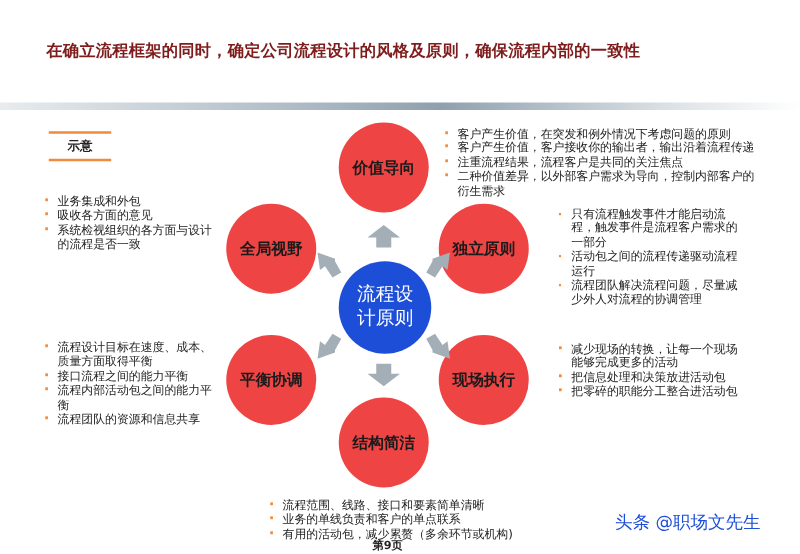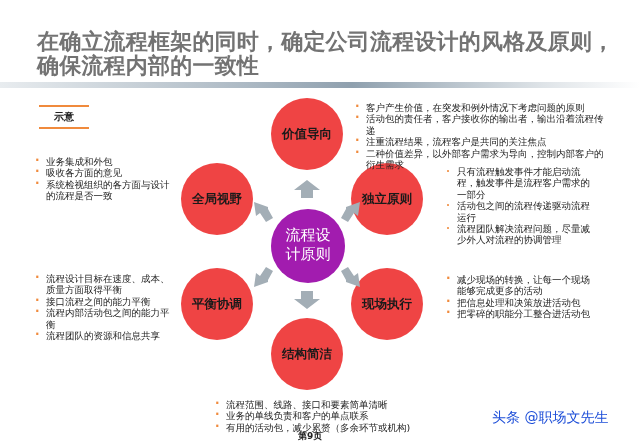--- a/index.html
+++ b/index.html
@@ -1,28 +1,28 @@
 <!DOCTYPE html>
 <html><head>
 <meta charset="utf-8">
 <style>
   html, body { margin:0; padding:0; }
   body { width:640px; height:443px; background:#ffffff; position:relative; overflow:hidden;
          font-family:"DejaVu Sans", "Liberation Sans", sans-serif; color:#222; }
-  .title { position:absolute; left:37px; top:30px; width:580px; font-size:22px; font-weight:bold;
-           line-height:24px; color:#737373; letter-spacing:0.2px; }
+  .title { position:absolute; left:37px; top:30px; width:580px; font-size:13px; font-weight:bold;
+           line-height:24px; color:#7f1d1d; letter-spacing:0.2px; }
   .divider { position:absolute; left:0; top:82px; width:640px; height:6px;
              background:linear-gradient(to right,#e8ecef 0%,#aab7c2 40%,#8fa0ae 55%,#dfe4e8 85%,#ffffff 100%); }
   .legend-box { position:absolute; left:39px; top:105px; width:50px; height:24px; }
   .legend-box .bar { position:absolute; left:0; width:50px; height:2px; background:#f08a3c; }
   .legend-box .label { position:absolute; left:0; top:5px; width:50px; text-align:center; font-size:10px; font-weight:bold; }
   .circle { position:absolute; border-radius:50%; background:#ef4444; display:flex; align-items:center; justify-content:center;
             font-size:12.5px; font-weight:bold; color:#1a1a1a; }
-  .center { position:absolute; border-radius:50%; background:#a21caf; display:flex; align-items:center; justify-content:center;
-            color:#ffffff; font-size:15px; text-align:center; line-height:19px; font-family:Liberation Mono, monospace; }
+  .center { position:absolute; border-radius:50%; background:#1d4ed8; display:flex; align-items:center; justify-content:center;
+            color:#ffffff; font-size:15px; text-align:center; line-height:19px; font-family:Liberation Serif, serif; }
   .center span { display:block; width:54px; }
   .bl { position:absolute; font-size:9.5px; line-height:11.4px; color:#222; margin:2px; padding:0; list-style:none; }
   .bl li { position:relative; padding-left:12px; }
   .bl li::before { content:"·"; position:absolute; left:1px; top:-1px; color:#f08a3c; font-weight:bold; font-size:12px; }
   .arrow { position:absolute; }
   .page { position:absolute; left:298px; top:430px; font-size:9px; font-weight:bold; }
   .wm { position:absolute; left:492px; top:409px; font-size:14px; color:#1d4ed8; }
 </style>
 </head>
 <body>
@@ -68,21 +68,21 @@
     <polygon points="57,129 70,119 63,119 63,111 51,111 51,119 44,119"></polygon>
     <polygon points="96,27 110,22 108,36 104,33 98,42 91,38 96,29"></polygon>
     <polygon points="18,27 4,22 6,36 10,33 16,42 23,38 18,29"></polygon>
     <polygon points="96,102 110,107 108,93 104,96 98,87 91,91 96,100"></polygon>
     <polygon points="18,102 4,107 6,93 10,96 16,87 23,91 18,100"></polygon>
   </g>
 </svg>
 
 <ul class="bl" style="left:352px;top:100px;width:250px;">
   <li>客户产生价值，在突发和例外情况下考虑问题的原则</li>
-  <li>活动包的责任者，客户接收你的输出者，输出沿着流程传递</li>
+  <li>客户产生价值，客户接收你的输出者，输出沿着流程传递</li>
   <li>注重流程结果，流程客户是共同的关注焦点</li>
   <li>二种价值差异，以外部客户需求为导向，控制内部客户的衍生需求</li>
 </ul>
 <ul class="bl" style="left:443px;top:165px;width:150px;font-family:Liberation Serif, serif;">
   <li>只有流程触发事件才能启动流程，触发事件是流程客户需求的一部分</li>
   <li>活动包之间的流程传递驱动流程运行</li>
   <li>流程团队解决流程问题，尽量减少外人对流程的协调管理</li>
 </ul>
 <ul class="bl" style="left:443px;top:272px;width:150px;">
   <li>减少现场的转换，让每一个现场能够完成更多的活动</li>

